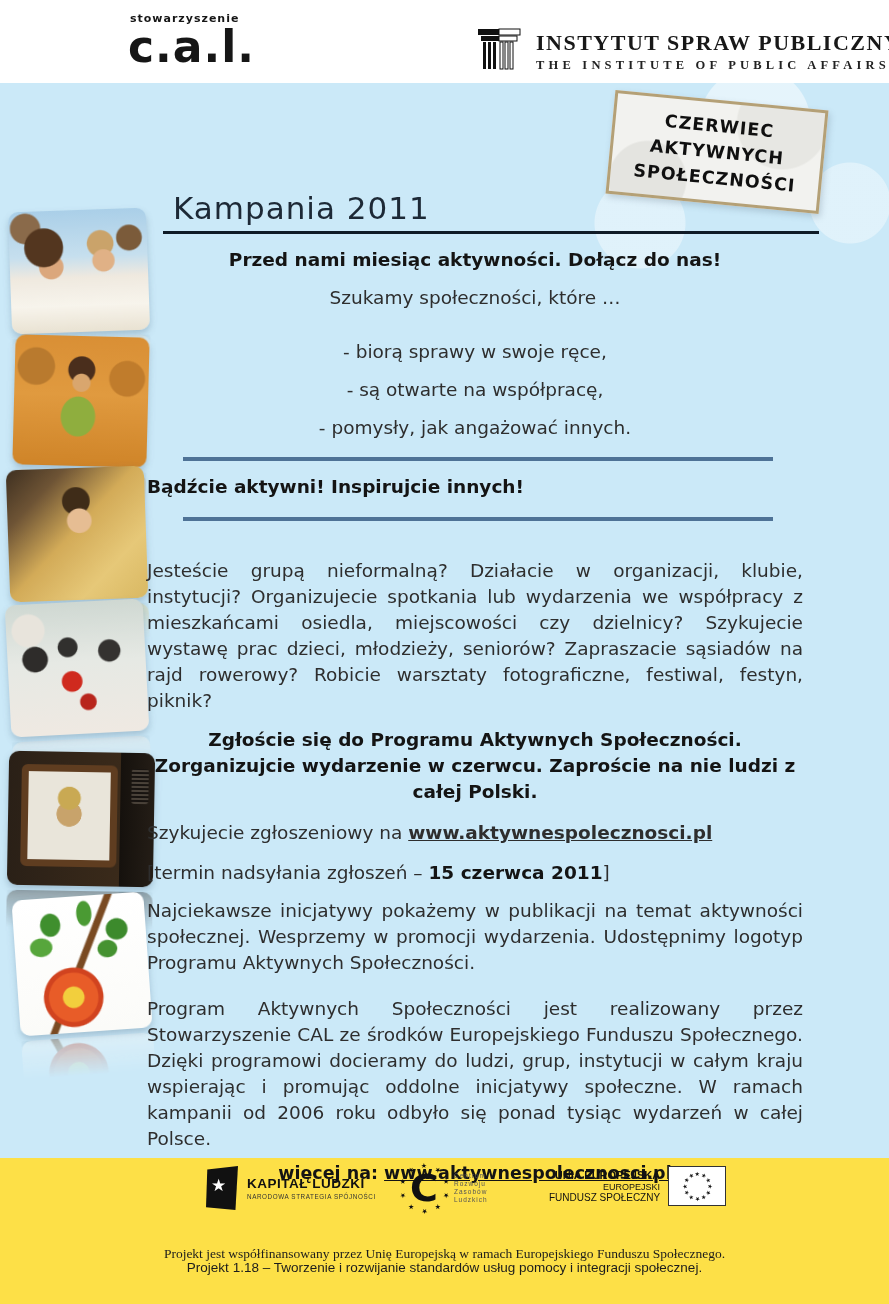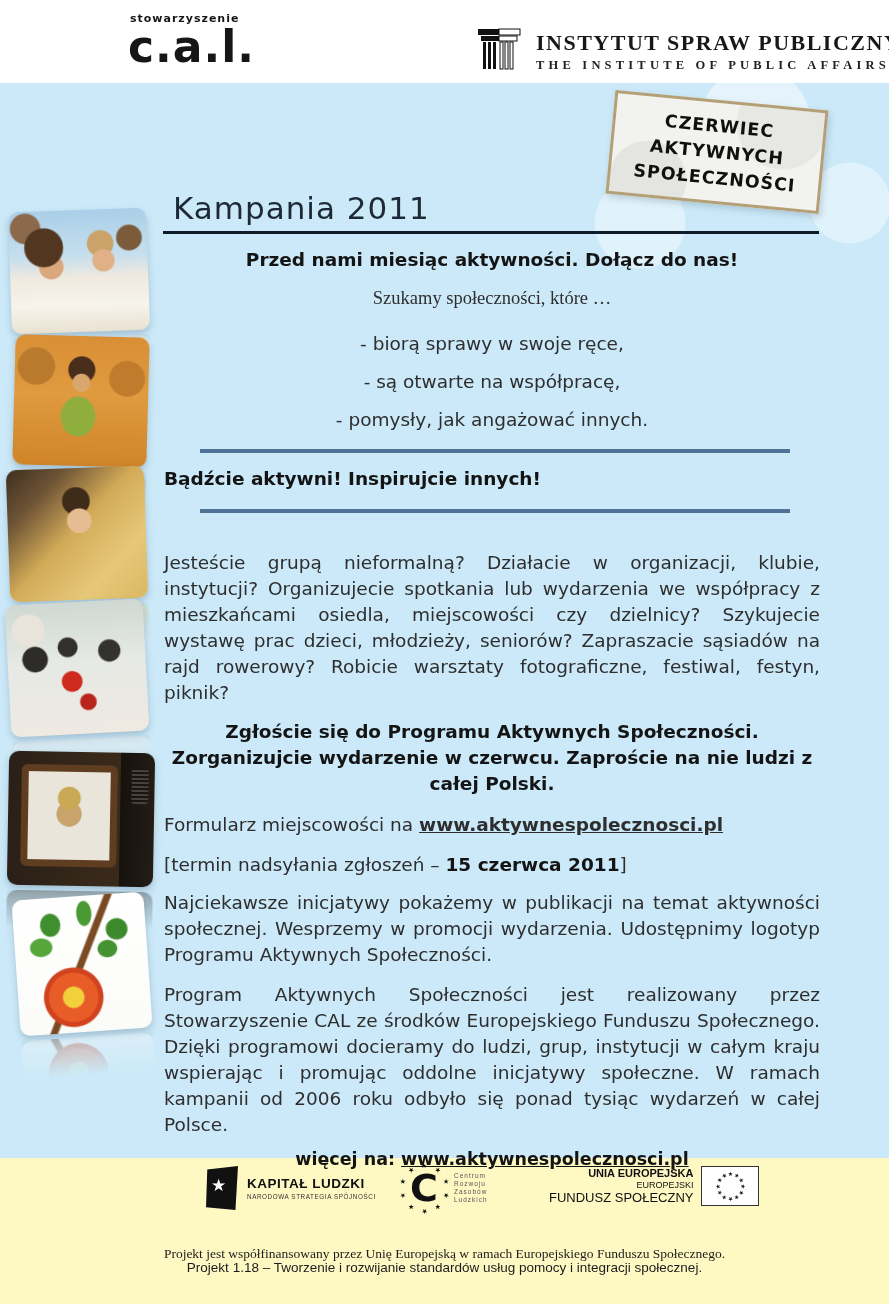--- a/index.html
+++ b/index.html
@@ -1,17 +1,17 @@
 <!DOCTYPE html>
 <html><head>
 <meta charset="utf-8">
 <style>
   * { margin:0; padding:0; box-sizing:border-box; }
   body { background:#ffffff; font-family:"DejaVu Sans","Liberation Sans",sans-serif; }
-  .page { position:relative; width:889px; height:1304px; background:#fef9c3; overflow:hidden; margin:0 auto; }
+  .page { position:relative; width:889px; height:1304px; background:#fde047; overflow:hidden; margin:0 auto; }
 
   
   .header { position:absolute; left:0; top:0; width:889px; height:83px; background:#ffffff; }
   .cal-logo { position:absolute; left:128px; top:12px; color:#161616; }
   .cal-sub { font-size:11px; letter-spacing:1px; font-weight:600; margin-left:2px; }
   .cal-main { font-size:44px; font-weight:bold; letter-spacing:1px; line-height:0.9; margin-top:2px; }
   .isp-logo { position:absolute; left:476px; top:27px; display:flex; align-items:center; gap:14px; }
   .isp-text { color:#181818; }
   .isp-line1 { font-family:"Liberation Serif","DejaVu Serif",serif; font-weight:bold; font-size:22px; letter-spacing:1.5px; white-space:nowrap; }
   .isp-line2 { font-family:"Liberation Serif","DejaVu Serif",serif; font-weight:bold; font-size:12.5px; letter-spacing:4.2px; margin-top:2px; white-space:nowrap; color:#222; }
@@ -87,26 +87,26 @@
       radial-gradient(circle at 42% 74%, #f2cf3d 0 8%, #e85c28 9% 19%, #d1431f 20% 23%, rgba(0,0,0,0) 24%),
       linear-gradient(115deg, rgba(0,0,0,0) 47%, #7a4a22 48% 51%, rgba(0,0,0,0) 52%),
       radial-gradient(ellipse at 28% 20%, #3f8f2e 0 7%, rgba(0,0,0,0) 8%),
       radial-gradient(ellipse at 54% 13%, #4a9a33 0 7%, rgba(0,0,0,0) 8%),
       radial-gradient(ellipse at 78% 26%, #3c8a2c 0 7%, rgba(0,0,0,0) 8%),
       radial-gradient(ellipse at 20% 36%, #57a63c 0 7%, rgba(0,0,0,0) 8%),
       radial-gradient(ellipse at 70% 40%, #459231 0 7%, rgba(0,0,0,0) 8%),
       linear-gradient(180deg, #ffffff 0%, #fbfbf8 100%); }
 
   
-  .content { position:absolute; left:164px; top:247px; width:656px; color:#2e2e2e; font-size:18.5px; }
+  .content { position:absolute; left:147px; top:247px; width:656px; color:#2e2e2e; font-size:18.5px; }
   .content p { line-height:26px; }
   .c-center { text-align:center; }
   .c-bold { font-weight:bold; color:#141414; }
   .intro-bold { margin-bottom:12px; }
-  .intro-line { margin-bottom:20px;font-family:Liberation Serif, serif; }
+  .intro-line { margin-bottom:28px; }
   .bullet-line { margin-bottom:12px; }
   .divider { height:4px; background:#4e7296; margin:16px 30px 0 36px; }
   .divider.second { margin-top:17px; }
   .banner-text { margin-top:13px; text-align:left; font-weight:bold; color:#141414; }
   .para { margin-top:37px; text-align:justify; }
   .para-follow { margin-top:12px; text-align:justify; }
   .cta-text { margin-top:13px; text-align:center; font-weight:bold; color:#141414; }
   .form-line { margin-top:15px; }
   .deadline-line { margin-top:14px; }
   .more-line { margin-top:8px; text-align:center; font-weight:bold; font-size:17.5px; color:#141414; }
@@ -126,21 +126,21 @@
 
   .crzl-logo { position:absolute; left:398px; top:1162px; display:flex; align-items:center; gap:4px; }
   .crzl-stars { position:relative; width:52px; height:52px; }
   .crzl-c { position:absolute; left:12px; top:4px; font-size:38px; font-weight:bold; color:#111; font-family:"DejaVu Sans",sans-serif; }
   .crzl-text { font-size:6.5px; letter-spacing:1px; color:#555; line-height:8px; font-family:"Liberation Sans",sans-serif; }
 
   .eu-logo { position:absolute; left:549px; top:1166px; display:flex; align-items:center; gap:8px; }
   .eu-text { text-align:right; font-family:"Liberation Sans",sans-serif; color:#111; }
   .eu-l1 { font-size:11px; font-weight:bold; }
   .eu-l2 { font-size:9px; margin-top:1px; }
-  .eu-l3 { font-size:13px; }
+  .eu-l3 { font-size:10px; }
   .eu-flag { position:relative; width:58px; height:40px; background:#fff; border:1.5px solid #333; }
 
   .cstar { position:absolute; left:50%; top:50%; width:7px; height:7px; margin:-3.5px 0 0 -3.5px;
     font-size:7px; line-height:7px; color:#111; text-align:center; }
   .eu-flag .cstar { font-size:6px; }
 </style>
 </head>
 <body>
 
 <div class="page">
@@ -202,27 +202,27 @@
     <p class="c-center bullet-line">- pomysły, jak angażować innych.</p>
 
     <div class="divider"></div>
     <p class="banner-text">Bądźcie aktywni! Inspirujcie innych!</p>
     <div class="divider second"></div>
 
     <p class="para">Jesteście grupą nieformalną? Działacie w organizacji, klubie, instytucji? Organizujecie spotkania lub wydarzenia we współpracy z mieszkańcami osiedla, miejscowości czy dzielnicy? Szykujecie wystawę prac dzieci, młodzieży, seniorów? Zapraszacie sąsiadów na rajd rowerowy? Robicie warsztaty fotograficzne, festiwal, festyn, piknik?</p>
 
     <p class="cta-text">Zgłoście się do Programu Aktywnych Społeczności. Zorganizujcie wydarzenie w czerwcu. Zaproście na nie ludzi z całej Polski.</p>
 
-    <p class="form-line"><span>Formularz miejscowości na </span><a class="doc-link">www.aktywnespolecznosci.pl</a></p>
+    <p class="form-line"><span>Szykujecie zgłoszeniowy na </span><a class="doc-link">www.aktywnespolecznosci.pl</a></p>
 
     <p class="deadline-line"><span>[termin nadsyłania zgłoszeń – </span><span class="c-bold">15 czerwca 2011</span><span>]</span></p>
 
     <p class="para-follow">Najciekawsze inicjatywy pokażemy w publikacji na temat aktywności społecznej. Wesprzemy w promocji wydarzenia. Udostępnimy logotyp Programu Aktywnych Społeczności.</p>
 
-    <p class="para-follow" style="margin-top:14px">Program Aktywnych Społeczności jest realizowany przez Stowarzyszenie CAL ze środków Europejskiego Funduszu Społecznego. Dzięki programowi docieramy do ludzi, grup, instytucji w całym kraju wspierając i promując oddolne inicjatywy społeczne. W ramach kampanii od 2006 roku odbyło się ponad tysiąc wydarzeń w całej Polsce.</p>
+    <p class="para-follow" style="margin-top:20px">Program Aktywnych Społeczności jest realizowany przez Stowarzyszenie CAL ze środków Europejskiego Funduszu Społecznego. Dzięki programowi docieramy do ludzi, grup, instytucji w całym kraju wspierając i promując oddolne inicjatywy społeczne. W ramach kampanii od 2006 roku odbyło się ponad tysiąc wydarzeń w całej Polsce.</p>
 
     <p class="more-line"><span>więcej na: </span><a class="doc-link">www.aktywnespolecznosci.pl</a></p>
   </div>
 
   <div class="kl-logo">
     <div class="kl-icon"></div>
     <div>
       <div class="kl-title">KAPITAŁ LUDZKI</div>
       <div class="kl-sub">NARODOWA STRATEGIA SPÓJNOŚCI</div>
     </div>

